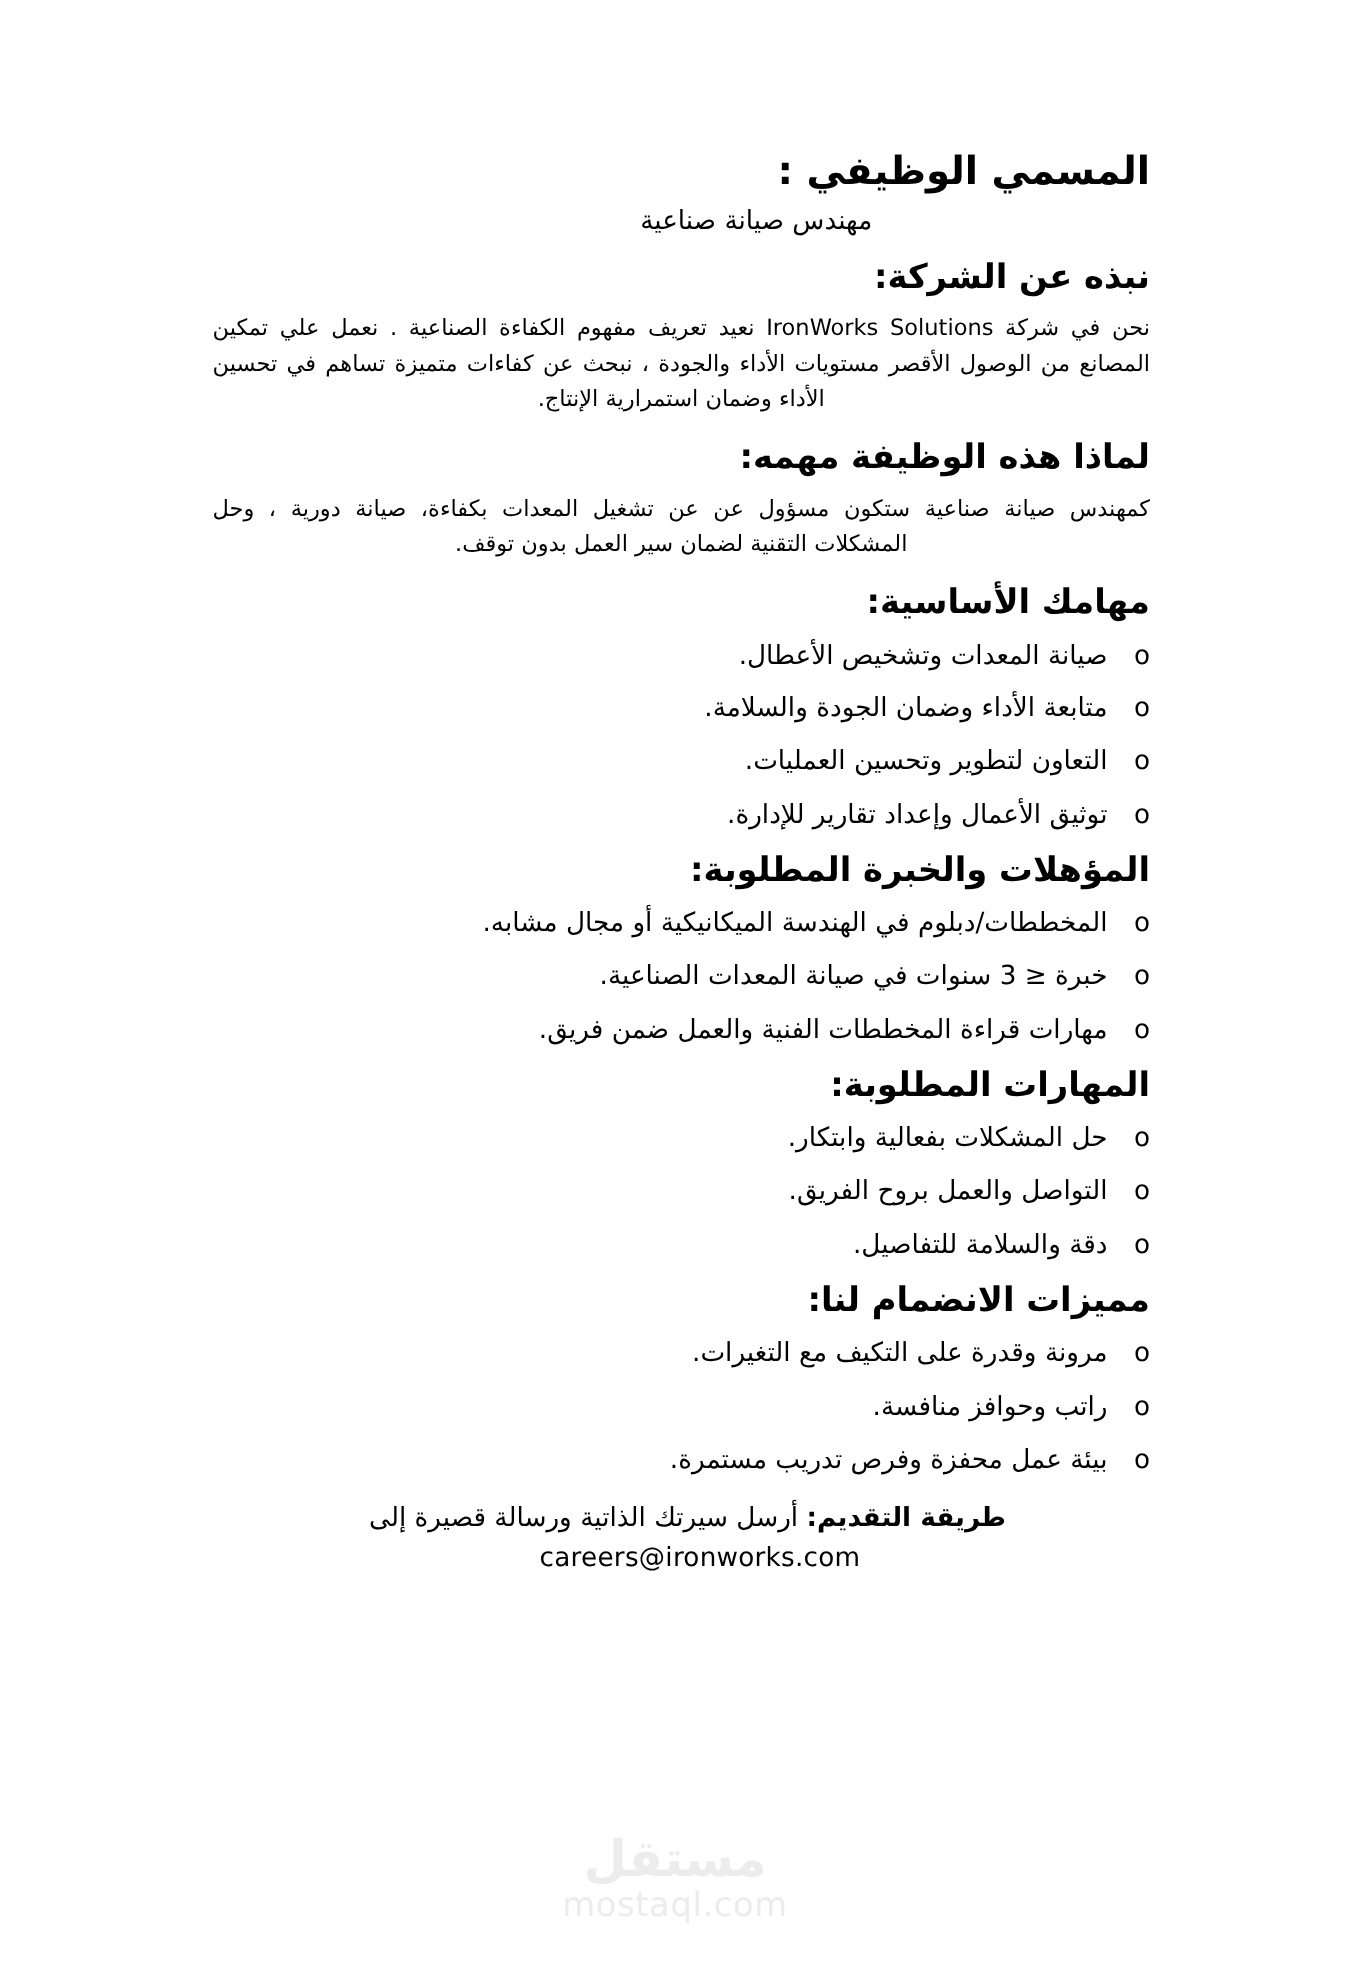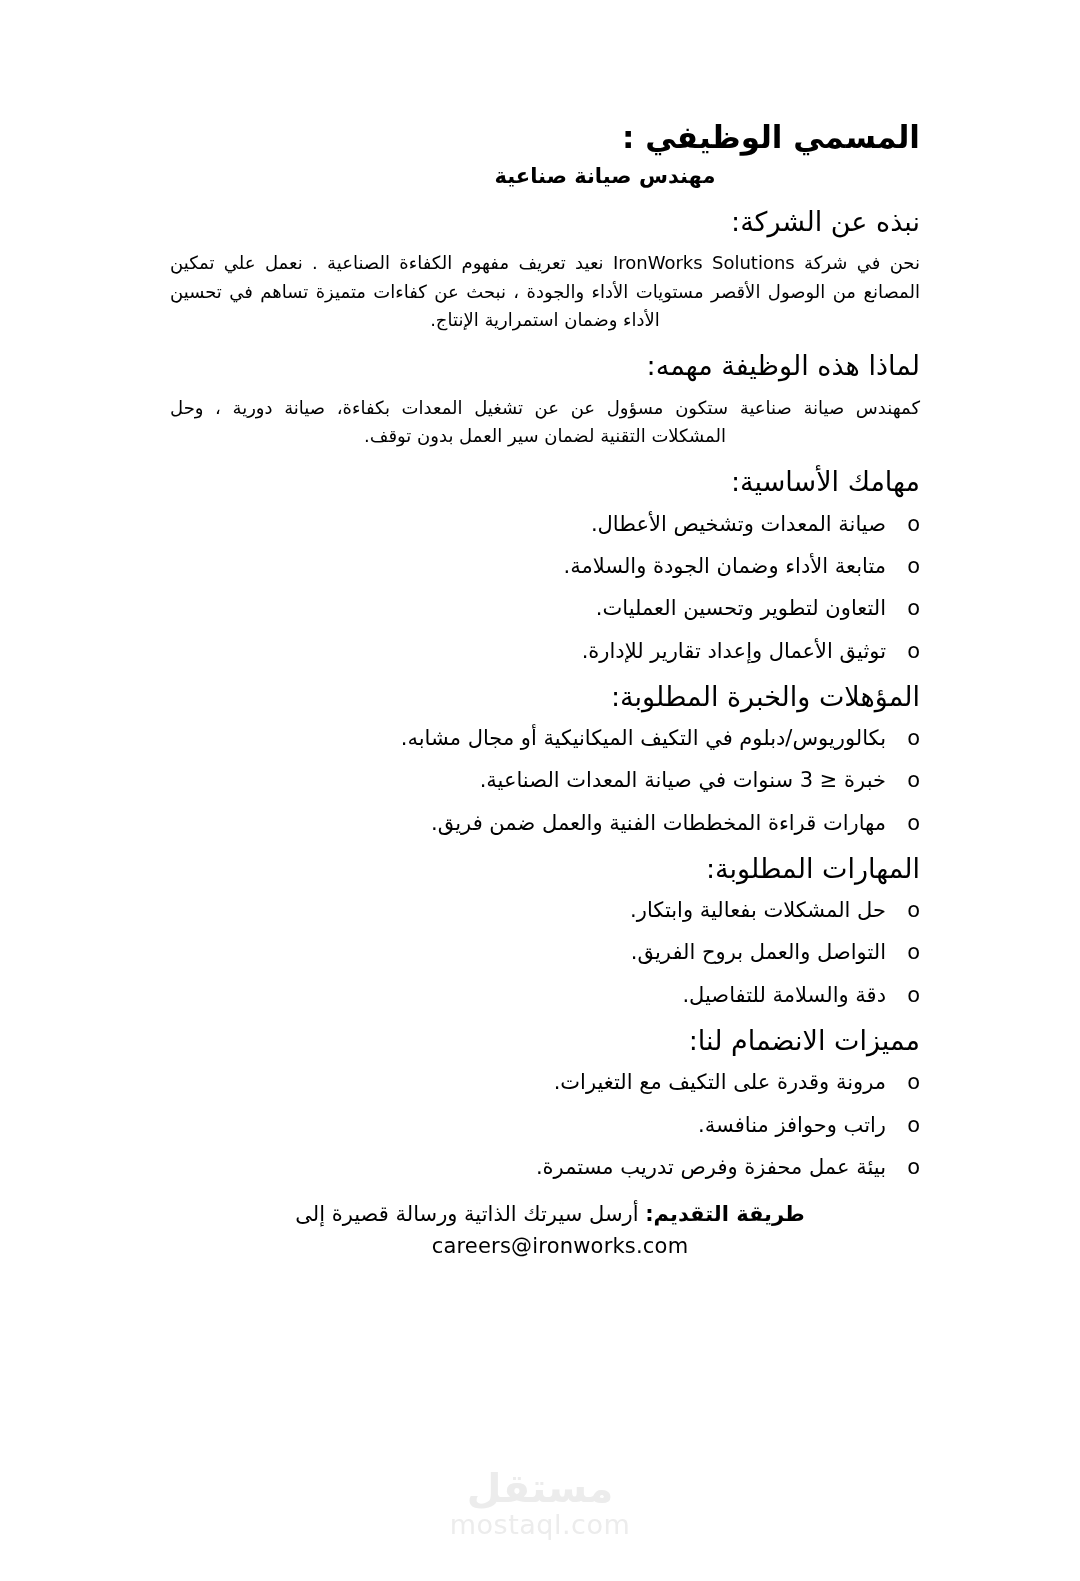--- a/index.html
+++ b/index.html
@@ -36,30 +36,30 @@
 
   .job-title {
     font-size: 31px;
     font-weight: bold;
     line-height: 1.25;
     margin: 0 0 6px 0;
     text-align: right;
   }
   .job-subtitle {
     font-size: 21px;
-    font-weight: bold;
+    font-weight: normal;
     line-height: 1.3;
     margin: 0 0 10px 0;
     text-align: center;
     padding-left: 120px;
   }
 
   .section-heading {
     font-size: 27px;
-    font-weight: normal;
+    font-weight: bold;
     line-height: 1.3;
     margin: 14px 0 10px 0;
     text-align: right;
   }
 
   .paragraph {
     font-size: 18px;
     line-height: 1.58;
     margin: 0 0 6px 0;
     text-align: justify;
@@ -176,21 +176,21 @@
       <li class="bullet-item">
         <span class="bullet-marker">o</span>
         <span class="bullet-text">توثيق الأعمال وإعداد تقارير للإدارة.</span>
       </li>
     </ul>
 
     <div class="section-heading">المؤهلات والخبرة المطلوبة:</div>
     <ul class="bullet-list">
       <li class="bullet-item">
         <span class="bullet-marker">o</span>
-        <span class="bullet-text">بكالوريوس/دبلوم في التكيف الميكانيكية أو مجال مشابه.</span>
+        <span class="bullet-text">المخططات/دبلوم في الهندسة الميكانيكية أو مجال مشابه.</span>
       </li>
       <li class="bullet-item">
         <span class="bullet-marker">o</span>
         <span class="bullet-text">خبرة ≤ 3 سنوات في صيانة المعدات الصناعية.</span>
       </li>
       <li class="bullet-item">
         <span class="bullet-marker">o</span>
         <span class="bullet-text">مهارات قراءة المخططات الفنية والعمل ضمن فريق.</span>
       </li>
     </ul>

